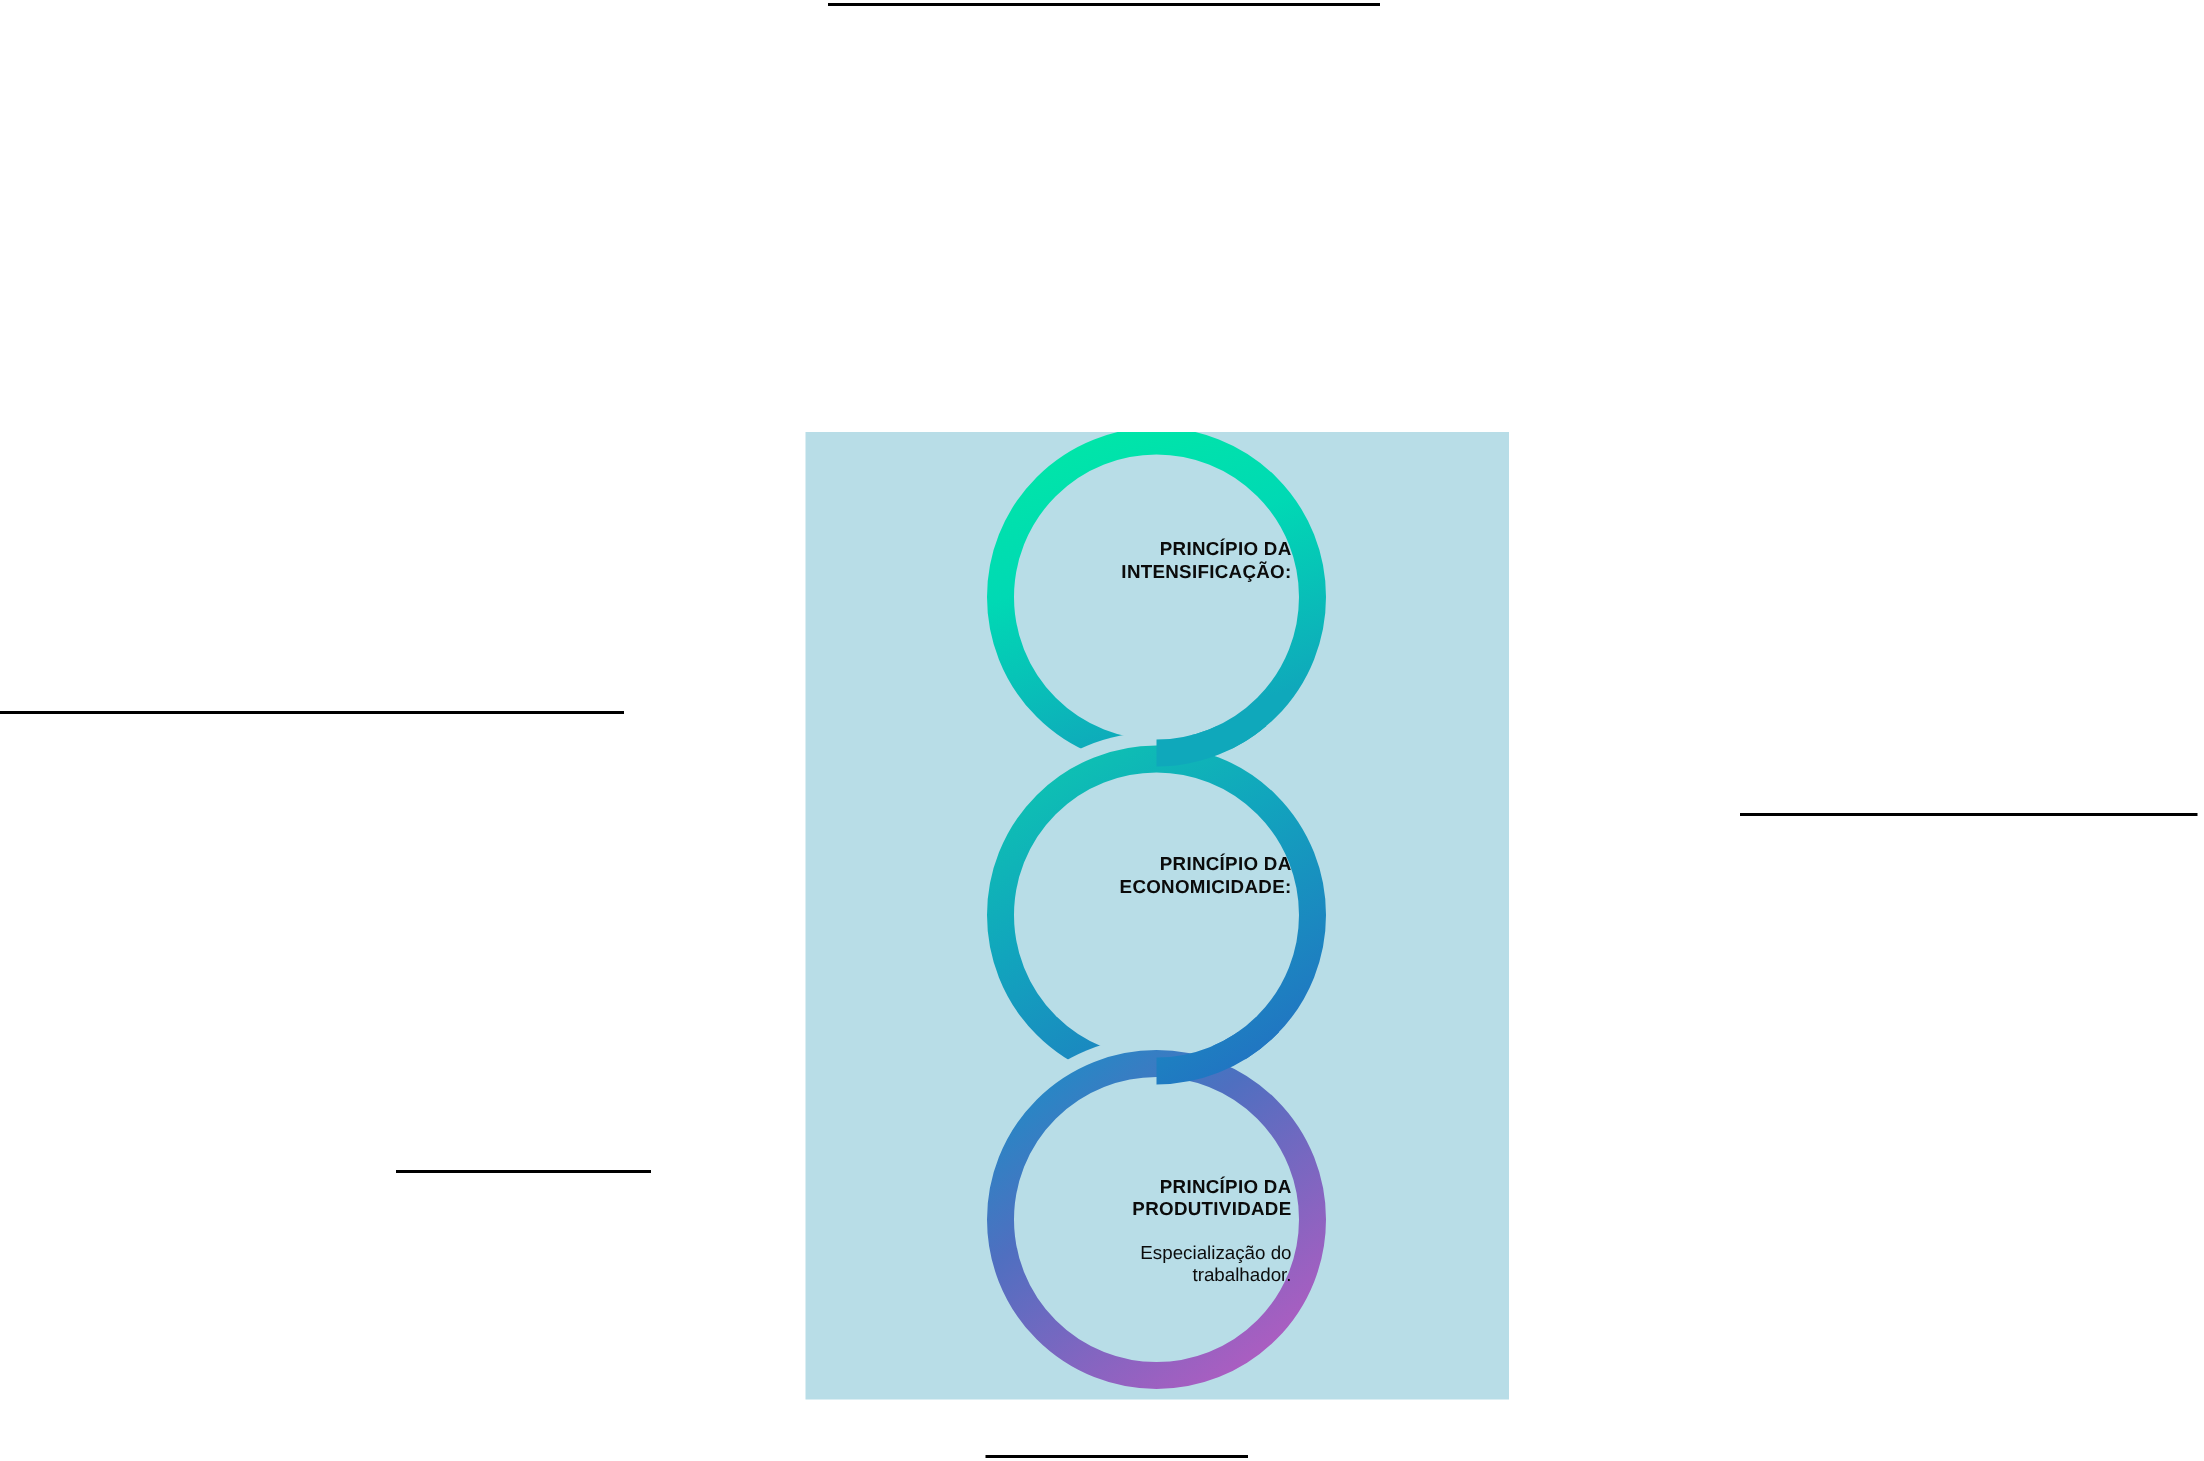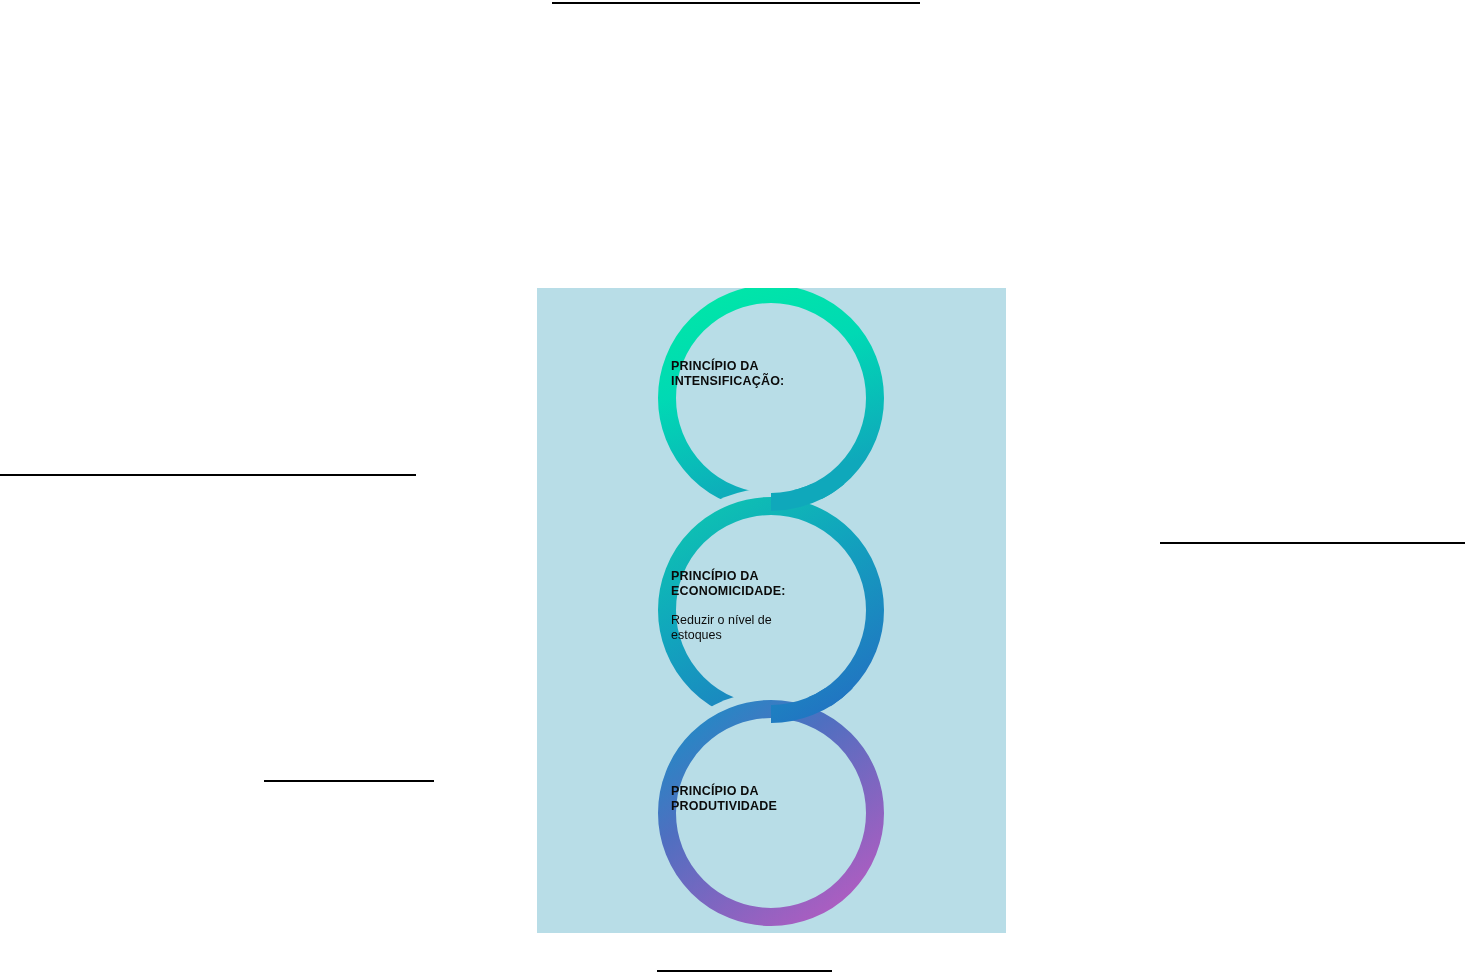--- a/index.html
+++ b/index.html
@@ -40,21 +40,21 @@
   .infographic svg {
     position: absolute;
     left: 0; top: 0;
     width: 469px;
     height: 645px;
     display: block;
   }
   .ring-label {
     position: absolute;
     width: 190px;
-    text-align: left;
+    text-align: right;
     color: #0b0b0b;
     line-height: 1.22;
   }
   .ring-title {
     font-size: 12.5px;
     font-weight: bold;
     letter-spacing: 0.2px;
     margin: 0 0 13px 0;
     text-transform: uppercase;
   }
@@ -130,27 +130,27 @@
         <span>PRINCÍPIO DA</span><br>
         <span>INTENSIFICAÇÃO:</span>
       </p>
     </div>
 
     <div class="ring-label label-2">
       <p class="ring-title">
         <span>PRINCÍPIO DA</span><br>
         <span>ECONOMICIDADE:</span>
       </p>
-      <p class="ring-desc">
-        <span>Reduzir o nível de</span><br>
-        <span>estoques</span>
-      </p>
     </div>
 
     <div class="ring-label label-3">
       <p class="ring-title">
         <span>PRINCÍPIO DA</span><br>
         <span>PRODUTIVIDADE</span>
       </p>
+      <p class="ring-desc">
+        <span>Especialização do</span><br>
+        <span>trabalhador.</span>
+      </p>
     </div>
 
   </div>
 </div>
 
 </body></html>

